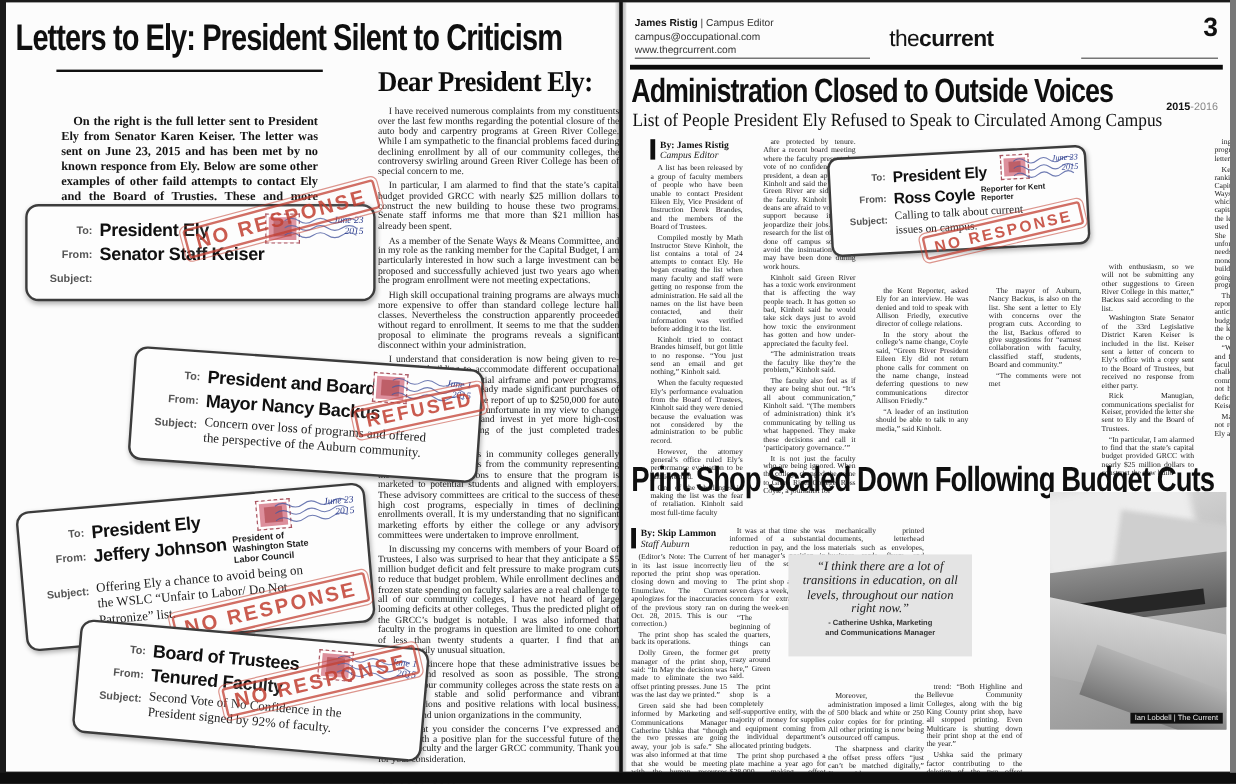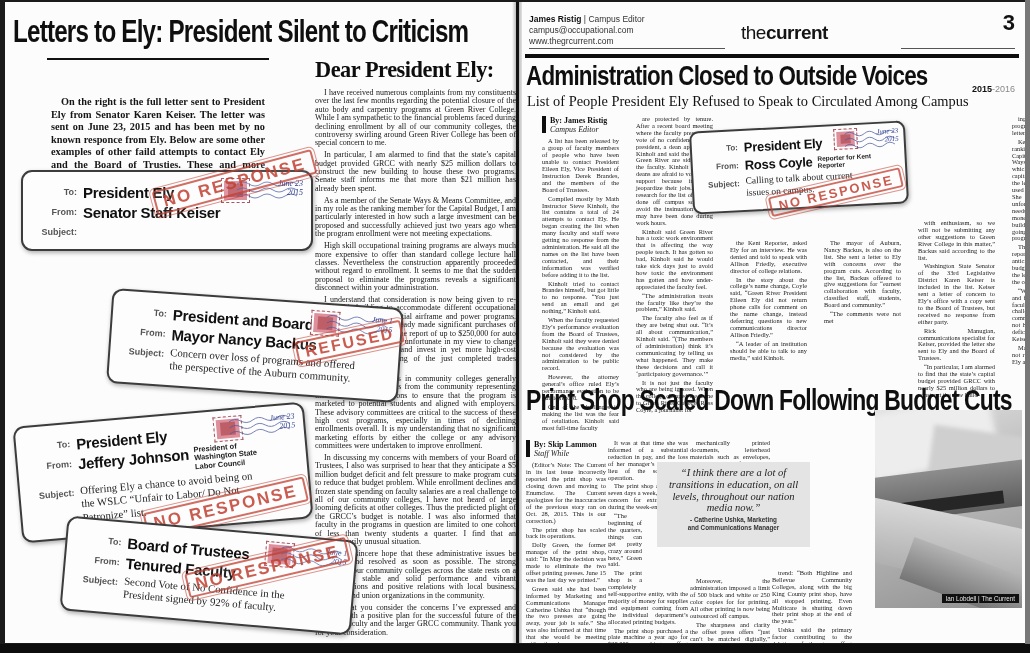--- a/index.html
+++ b/index.html
@@ -367,21 +367,21 @@
     </div>
 
     <div class="big-head" id="print-head" data-bind="right_page.print.headline">Print Shop Scaled Down Following Budget Cuts</div>
 
     <div class="cols" id="print-cols">
       <div class="col">
         <div class="byline">
           <div class="byline-bar"></div>
           <div>
               <div class="byline-name" data-bind="right_page.print.byline_by">By: Skip Lammon</div>
-              <div class="byline-role" data-bind="right_page.print.byline_role">Staff While</div>
+              <div class="byline-role" data-bind="right_page.print.byline_role">Staff Auburn</div>
             </div>
         </div>
         <div data-bind-list="right_page.print.col1">
             <p>(Editor’s Note: The Current in its last issue incorrectly reported the print shop was closing down and moving to Enumclaw. The Current apologizes for the inaccuracies of the previous story ran on Oct. 28, 2015. This is our correction.)</p>
             <p>The print shop has scaled back its operations.</p>
             <p>Dolly Green, the former manager of the print shop, said: “In May the decision was made to eliminate the two offset printing presses. June 15 was the last day we printed.”</p>
             <p>Green said she had been informed by Marketing and Communications Manager Catherine Ushka that “though the two presses are going away, your job is safe.” She was also informed at that time that she would be meeting with the human resources department to go over the changes to the print shop.</p>
             <p>“Before the HR meeting, I had went and got a few quotes to share at the meeting,” Green said. “But it was like their mind was already made up, and they wouldn’t even look at what I brought!”</p>
           </div>
       </div>
@@ -412,21 +412,21 @@
       </div>
       <div class="col pad-quote">
           <div data-bind-list="right_page.print.col4">
             <p>trend: “Both Highline and Bellevue Community Colleges, along with the big King County print shop, have all stopped printing. Even Multicare is shutting down their print shop at the end of the year.”</p>
             <p>Ushka said the primary factor contributing to the deletion of the two offset presses was that it is “more cost effective for people to go off-campus for offset printing than it is to do it in-house.”</p>
           </div>
         </div>
     </div>
 
     <div id="pull-quote">
-      <div id="pq-text" data-bind="right_page.print.pull_quote">“I think there are a lot of transitions in education, on all levels, throughout our nation media now.”</div>
+      <div id="pq-text" data-bind="right_page.print.pull_quote">“I think there are a lot of transitions in education, on all levels, throughout our nation right now.”</div>
       <div id="pq-attr">
         <div data-bind="right_page.print.pull_quote_attr1">- Catherine Ushka,  Marketing</div>
         <div data-bind="right_page.print.pull_quote_attr2">and Communications Manager</div>
       </div>
     </div>
 
     <div id="photo">
       <div class="pA"></div>
       <div class="pB"></div>
       <div class="pC"></div>

